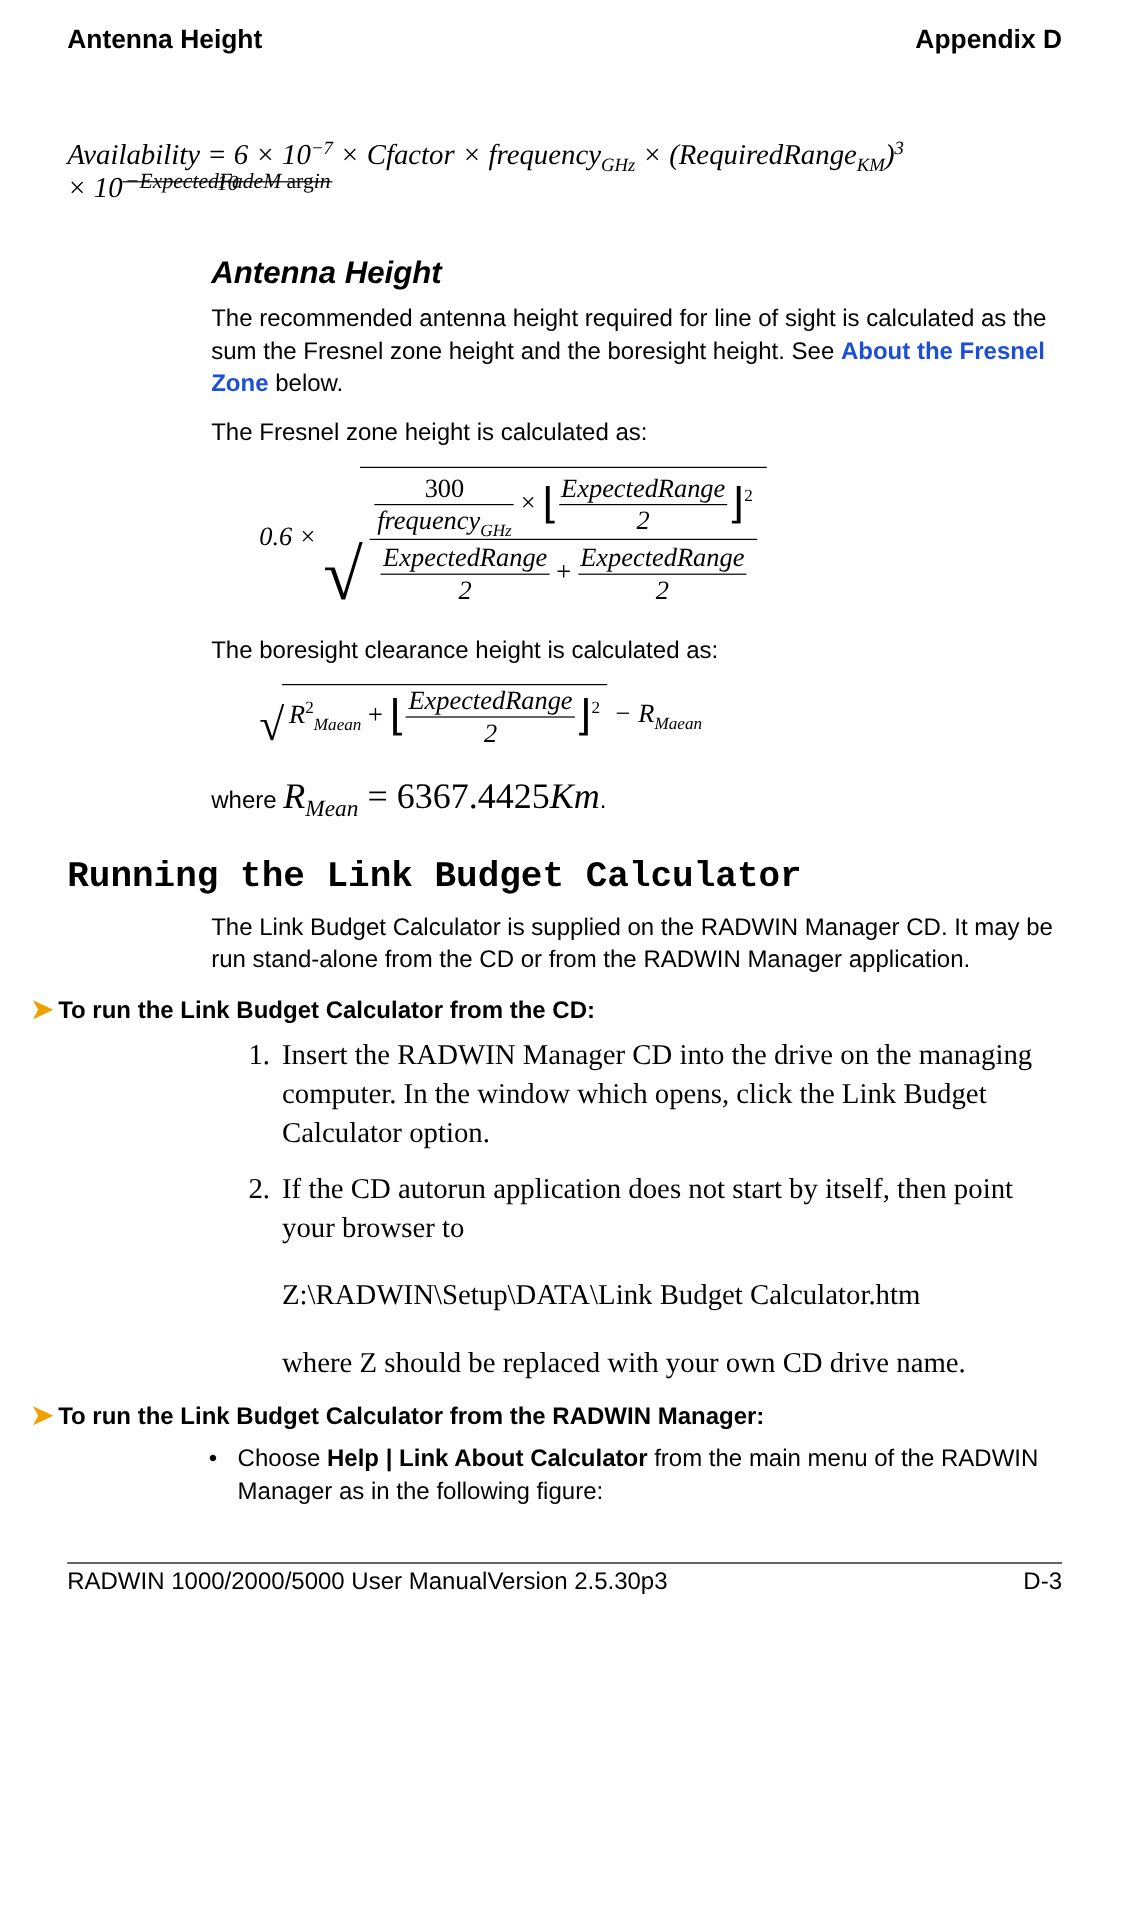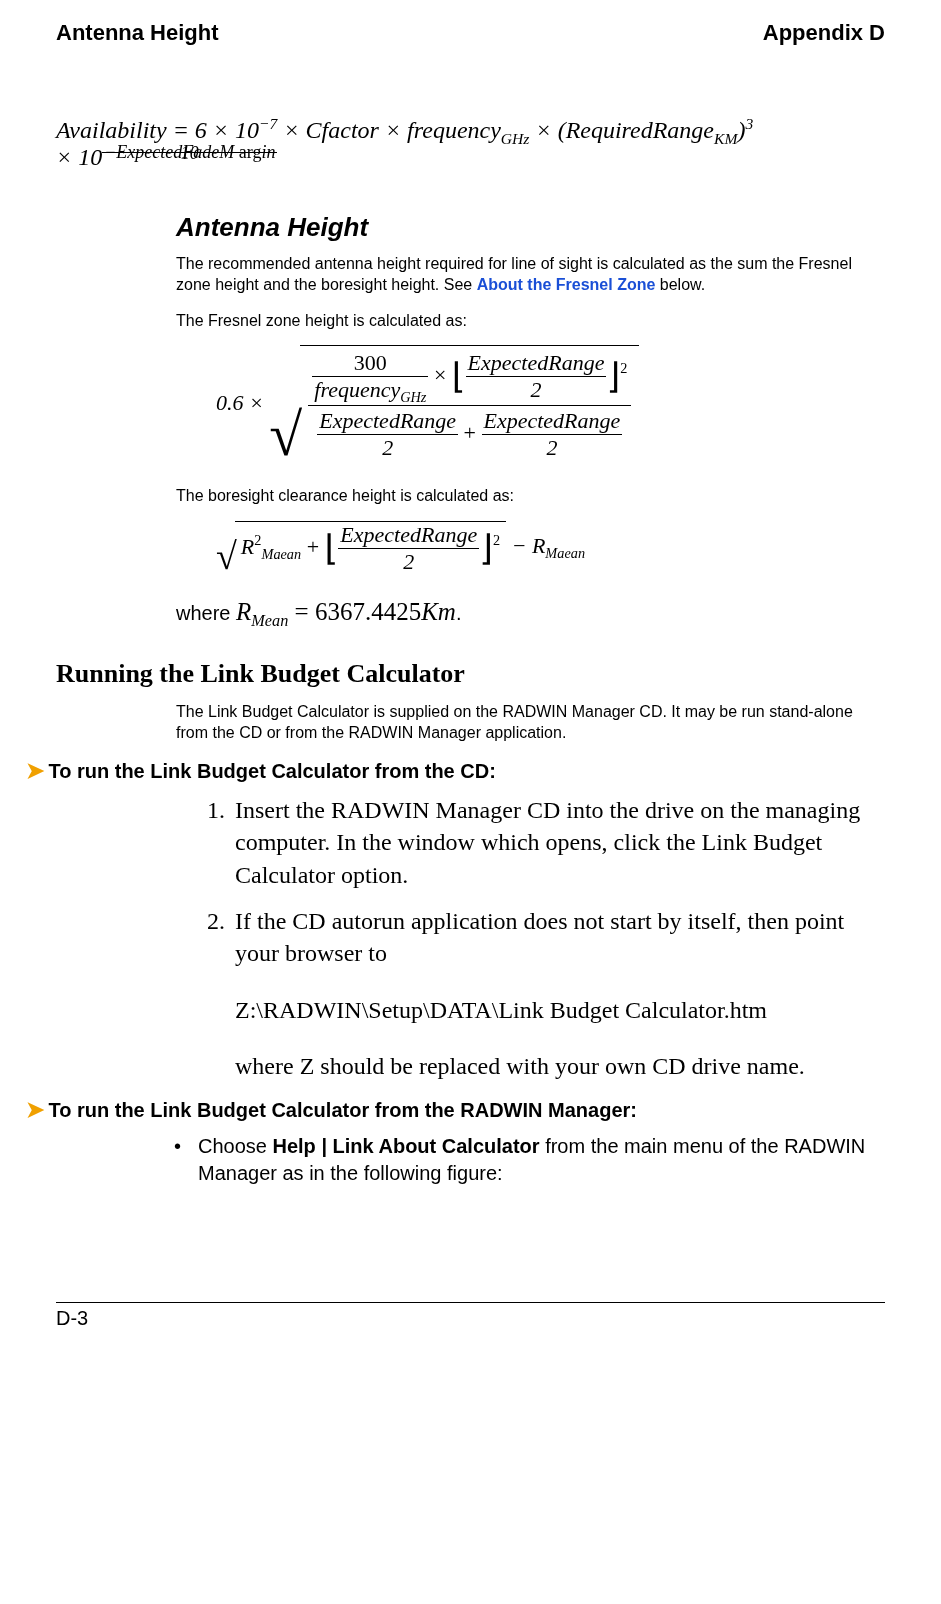--- a/index.html
+++ b/index.html
@@ -11,48 +11,48 @@
   .formula-top { font-family: "Times New Roman", Times, serif; font-style: italic; font-size: 24px; line-height: 1.2; margin: 0 0 40px 0; }
   .formula-top .line1 { white-space: nowrap; margin-top: 40px; }
   .formula-top .line2 { white-space: nowrap; margin-top: -2px; }
   .sup { vertical-align: super; font-size: 0.65em; line-height: 0; }
   .sub { vertical-align: sub; font-size: 0.65em; line-height: 0; }
   .frac { display: inline-block; vertical-align: middle; text-align: center; }
   .frac .num { display: block; border-bottom: 1px solid #000; padding: 0 2px; }
   .frac .den { display: block; padding: 0 2px; font-style: italic; }
   .frac.small { font-size: 18px; }
   h2.section { font-family: Verdana, Geneva, sans-serif; font-weight: bold; font-style: italic; font-size: 26px; margin: 0 0 10px 0; }
-  .body-text { font-family: Verdana, Geneva, sans-serif; font-size: 16px; line-height: 1.35; margin: 0 0 14px 0; }
+  .body-text { font-family: Verdana, Geneva, sans-serif; font-size: 20px; line-height: 1.35; margin: 0 0 14px 0; }
   .link { color: #1a4fd6; font-weight: bold; }
   .formula-body { font-family: "Times New Roman", Times, serif; font-style: italic; font-size: 22px; margin: 6px 0 20px 40px; white-space: nowrap; }
   .formula-body .sqrt-wrap { display: inline-flex; align-items: stretch; vertical-align: middle; }
   .formula-body .radical { font-size: 38px; line-height: 1; align-self: flex-end; margin-right: -2px; font-style: normal; font-family: 'Times New Roman', serif; }
   .formula-body .radical.tall { font-size: 60px; }
   .formula-body .under-rad { border-top: 1.5px solid #000; padding: 0 6px; display: inline-block; }
   .formula-body .under-rad.big { padding: 2px 8px; }
   .formula-body .bigfrac { display: inline-block; vertical-align: middle; text-align: center; }
   .formula-body .bigfrac > .num { display: block; border-bottom: 1.5px solid #000; padding: 2px 4px; }
   .formula-body .bigfrac > .den { display: block; padding: 2px 4px; }
   .bracket { font-style: normal; font-size: 1.6em; vertical-align: middle; line-height: 0.5; }
-  h1.section-main { font-family: Liberation Serif, serif; font-weight: bold; font-size: 26px; margin: 30px 0 12px 0; }
+  h1.section-main { font-family: Liberation Mono, monospace; font-weight: bold; font-size: 30px; margin: 30px 0 12px 0; }
   .run-step { font-family: Verdana, Geneva, sans-serif; font-size: 20px; font-weight: bold; margin: 14px 0 10px 0; }
   .caret { color: #f0a000; font-size: 22px; margin-right: 4px; display: inline-block; font-style: normal; }
   ol.steps { font-family: Liberation Serif, serif; font-size: 24px; line-height: 1.35; margin: 0 0 0 0; padding-left: 55px; }
   ol.steps li { margin-bottom: 14px; padding-left: 4px; }
   ol.steps li .subline { display: block; margin-top: 24px; }
   ul.bullet { list-style: none; font-family: Verdana, Geneva, sans-serif; font-size: 20px; line-height: 1.35; margin: 0; padding-left: 22px; }
   ul.bullet li::before { content: "•"; display: inline-block; width: 24px; margin-left: -24px; }
   .footer { position: absolute; left: 56px; right: 56px; bottom: 42px; }
   .footer-rule { border: none; border-top: 1.5px solid #000; margin: 0 0 4px 0; }
   .footer-row { display: flex; justify-content: space-between; align-items: baseline; font-family: Verdana, Geneva, sans-serif; font-size: 20px; }
   .rom { font-style: normal; }
   .run-step-wrap { margin-left: -30px; }
   .ol-wrap { margin-left: 120px; }
   .where-line { font-size: 20px; }
-  .where-line .mathpart { font-family: 'Times New Roman', Times, serif; font-style: italic; font-size: 25px; }
+  .where-line .mathpart { font-family: 'Times New Roman', Times, serif; font-style: italic; font-size: 30px; }
 </style>
 </head>
 <body>
 
 <div class="page">
 
   <div class="header-row">
     <span>Antenna Height</span>
     <span>Appendix D</span>
   </div>
@@ -140,17 +140,18 @@
 
   <div class="ol-wrap">
     <ul class="bullet">
       <li><span>Choose </span><b>Help | Link About Calculator</b><span> from the main menu of the RADWIN Manager as in the following figure:</span></li>
     </ul>
   </div>
 
   <div class="footer">
     <hr class="footer-rule">
     <div class="footer-row">
+      <span>RADWIN 1000/2000/5000 User ManualVersion  2.5.30p3</span>
       <span>D-3</span>
     </div>
   </div>
 
 </div>
 
 </body></html>

